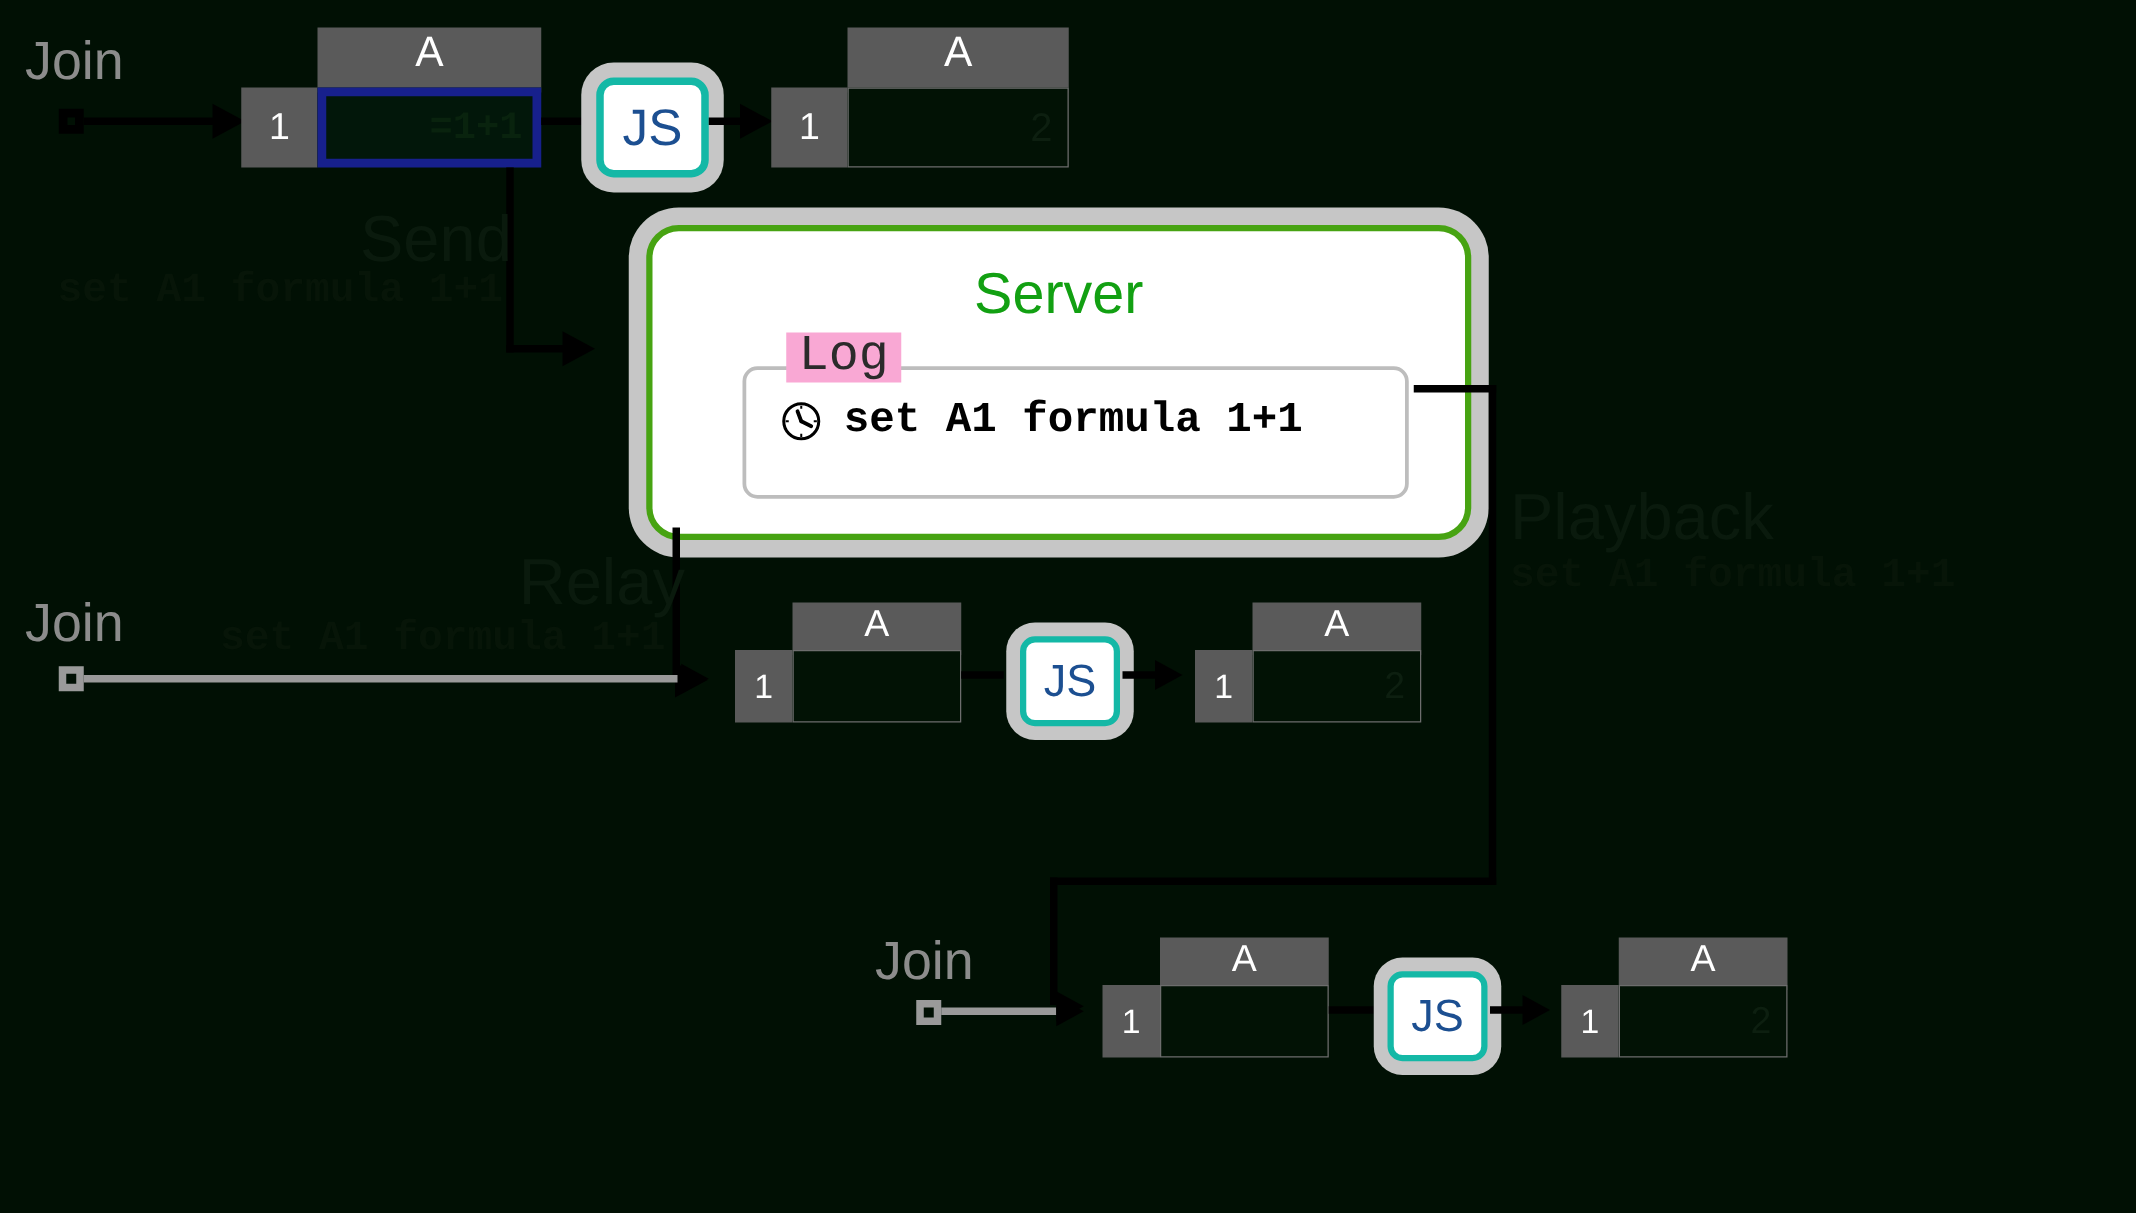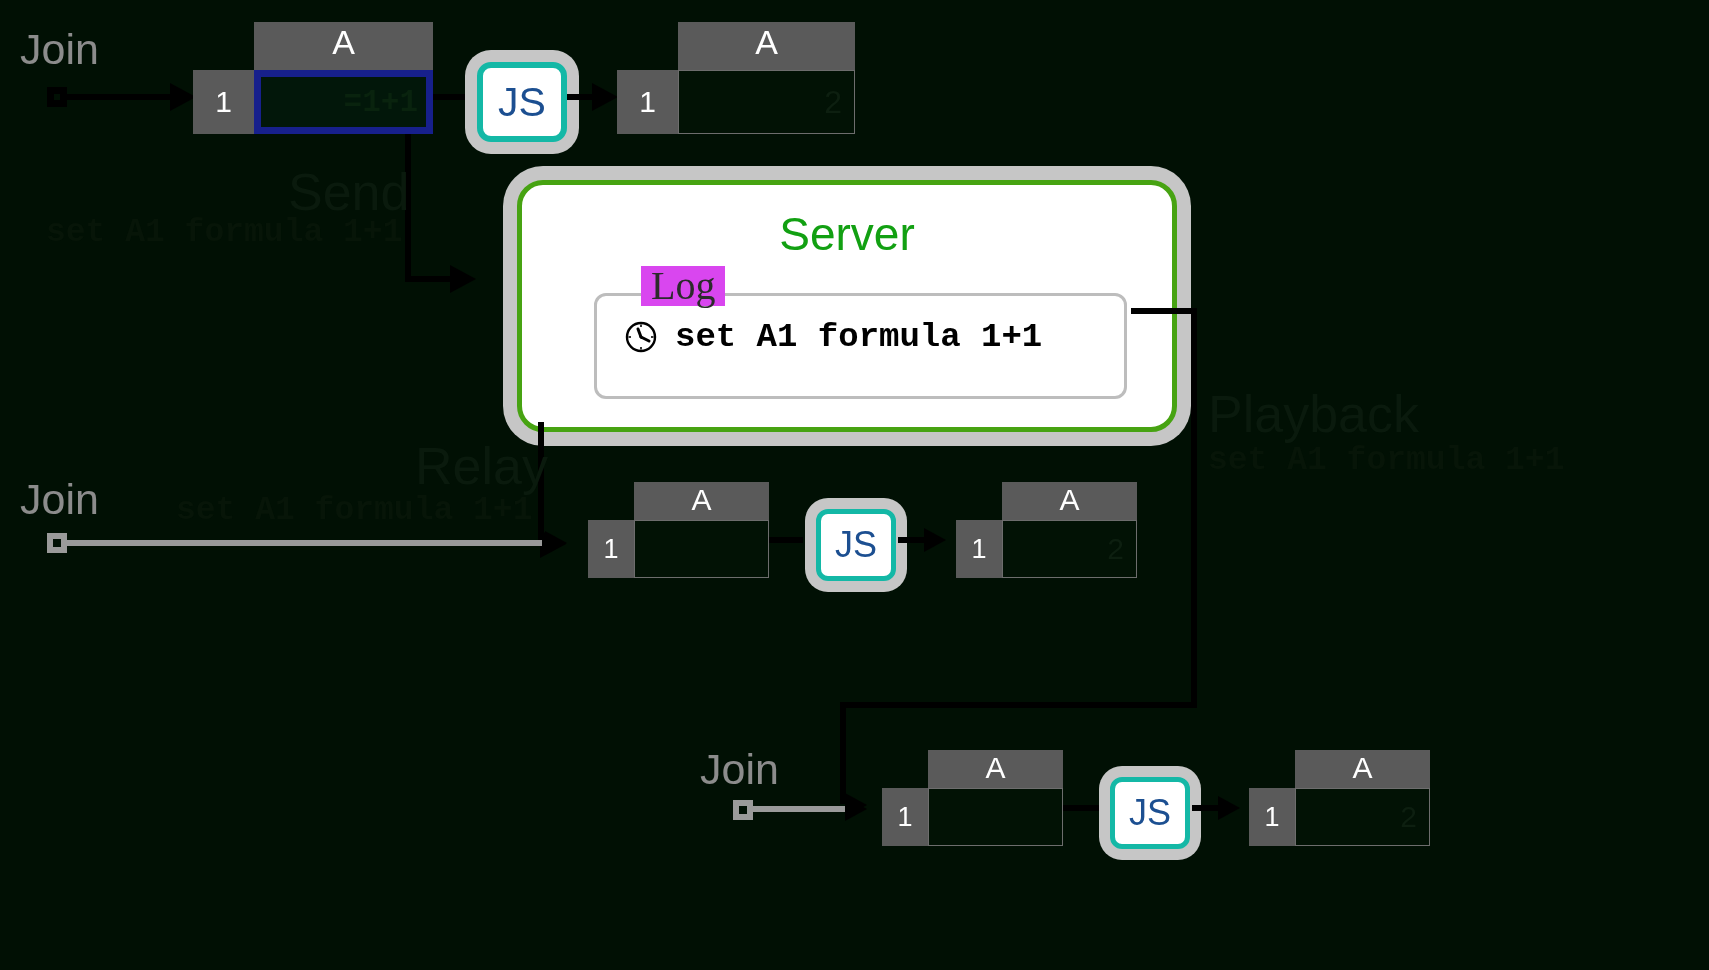--- a/index.html
+++ b/index.html
@@ -114,27 +114,27 @@
   .logbox{
     position:absolute;
     left:72px;top:108px;
     width:533px;height:106px;
     border:3px solid #bdbdbd;
     border-radius:12px;
     box-sizing:border-box;
   }
   .log-legend{
     position:absolute;
-    left:44px;top:-30px;
-    background:#d946ef;
+    left:32px;top:-30px;
+    background:#f9a8d4;
     padding:0 10px;
     color:#2b2b2b;
     font-size:40px;
     line-height:1;
-    font-family:Liberation Serif, serif;
+    font-family:Liberation Mono, monospace;
   }
   .log-row{
     position:absolute;
     left:26px;top:22px;
     display:flex;align-items:center;gap:16px;
   }
   .log-text{
     color:#000000;
     font-size:34px;
     font-family:"Liberation Mono", monospace;

